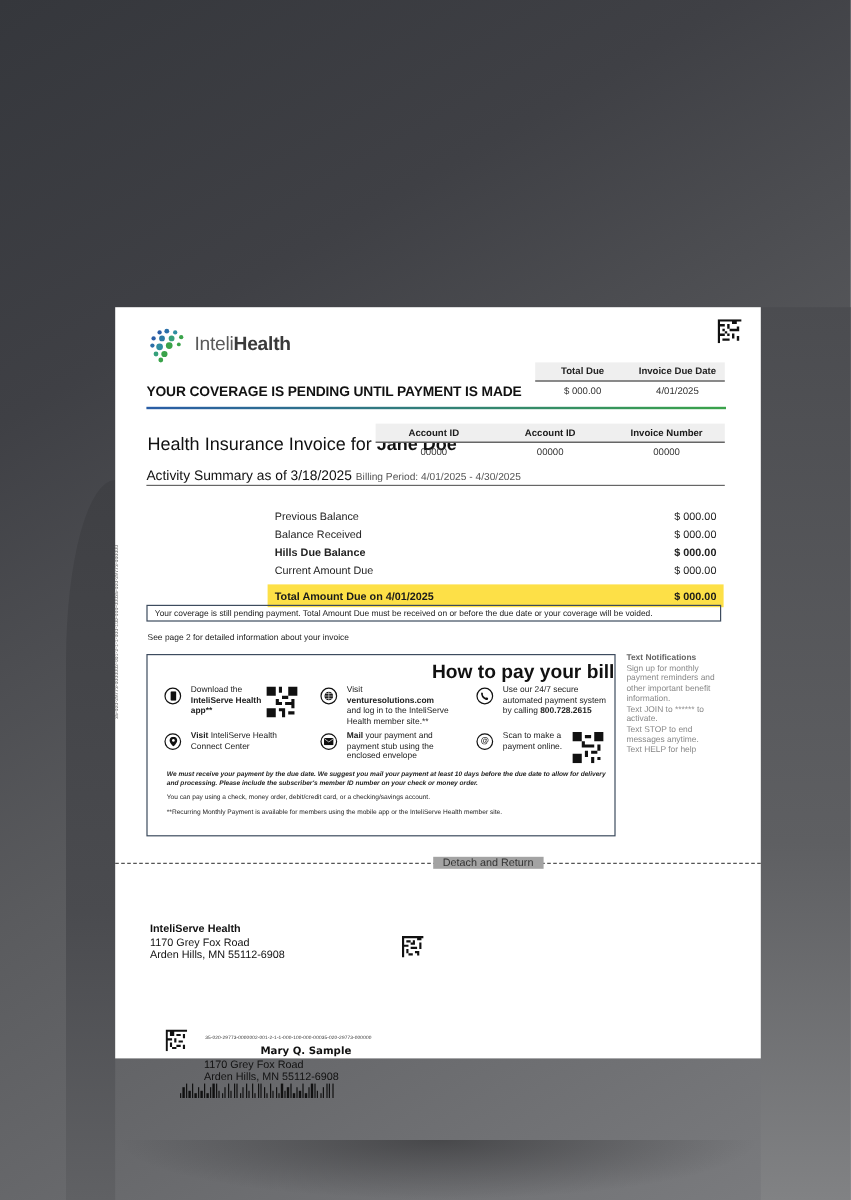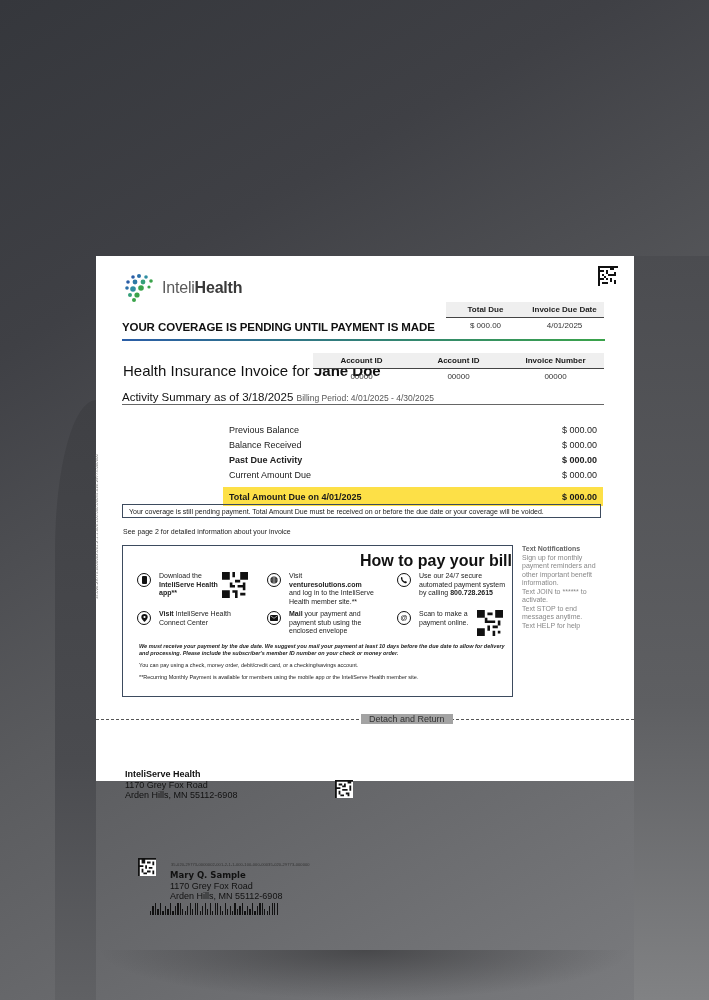--- a/index.html
+++ b/index.html
@@ -15,21 +15,21 @@
   .bg-shape-left {
     position:absolute; left:55px; top:400px; width:41px; height:600px;
     background: linear-gradient(180deg,#3f4044 0%, #4a4b4f 60%, #606164 100%);
     border-top-left-radius: 60px 220px;
   }
   .bg-shadow {
     position:absolute; left:96px; top:950px; width:538px; height:50px;
     background: radial-gradient(ellipse at 50% 0%, rgba(40,40,42,0.55), rgba(40,40,42,0) 70%);
   }
   .page {
-    position:absolute; left:96px; top:256px; width:538px; height:525px;
+    position:absolute; left:96px; top:256px; width:538px; height:626px;
     background:#fff; color:#1a1a1a;
   }
   .abs { position:absolute; }
   .logo { left:28px; top:17px; display:flex; align-items:center; }
   .logo-text { font-size:16px; color:#5a5a5a; margin-left:4px; letter-spacing:-0.2px; }
   .logo-text b { color:#3a3a3a; }
   .qr-top { left:502px; top:10px; width:20px; height:20px; }
   .due-table { left:350px; top:46px; width:158px; }
   .due-head { display:flex; background:#efefef; border-bottom:1.5px solid #444; height:15px; align-items:center; }
   .due-head span, .due-vals span { flex:1; text-align:center; font-size:8px; }
@@ -64,21 +64,21 @@
   .text-notif { left:426px; top:289px; width:80px; font-size:7px; line-height:8.5px; color:#888; }
   .text-notif b { color:#666; }
   .detach { left:0; top:463px; width:538px; height:1px; border-top:1px dashed #555; }
   .detach-label { left:225px; top:458px; padding:0 8px; background:#a3a3a3; font-size:9px; color:#333;margin-left:40px; }
   .remit { left:29px; top:513px; font-size:9px; line-height:10.5px; color:#111; }
   .remit b { font-weight:bold; }
   .qr-mid { left:239px; top:524px; width:18px; height:18px; }
   .qr-bot { left:42px; top:602px; width:18px; height:18px; }
   .tracking { left:75px; top:606px; font-size:4px; color:#333; letter-spacing:0.1px; }
   .mail-to { left:74px; top:614px; font-size:9px; line-height:10.5px; color:#111; }
-  .mail-to b { font-family:"DejaVu Sans", sans-serif; font-size:8.5px; }
+  .mail-to b { font-family:"DejaVu Sans", sans-serif; font-size:8.5px;margin-left:47px; }
   .barcode { left:54px; top:647px; height:12px; display:flex; align-items:flex-end; gap:1.3px; }
   .barcode i { display:block; width:1.2px; background:#111; }
   .side-code { left:-2px; top:198px; width:8px; font-size:4px; color:#666; writing-mode:vertical-rl; transform:rotate(180deg); white-space:nowrap; letter-spacing:0.2px; }
 </style>
 </head>
 <body>
 
 <div class="bg-shape-right"></div>
 <div class="bg-shape-left"></div>
 <div class="bg-shadow"></div>
@@ -150,21 +150,21 @@
   <div class="abs summary">
     <div class="sum-row">
       <span>Previous Balance</span>
       <span>$ 000.00</span>
     </div>
     <div class="sum-row">
       <span>Balance Received</span>
       <span>$ 000.00</span>
     </div>
     <div class="sum-row bold">
-      <span>Past Due Activity</span>
+      <span>Hills Due Balance</span>
       <span>$ 000.00</span>
     </div>
     <div class="sum-row">
       <span>Current Amount Due</span>
       <span>$ 000.00</span>
     </div>
     <div class="sum-total">
       <span>Total Amount Due on 4/01/2025</span>
       <span>$ 000.00</span>
     </div>

